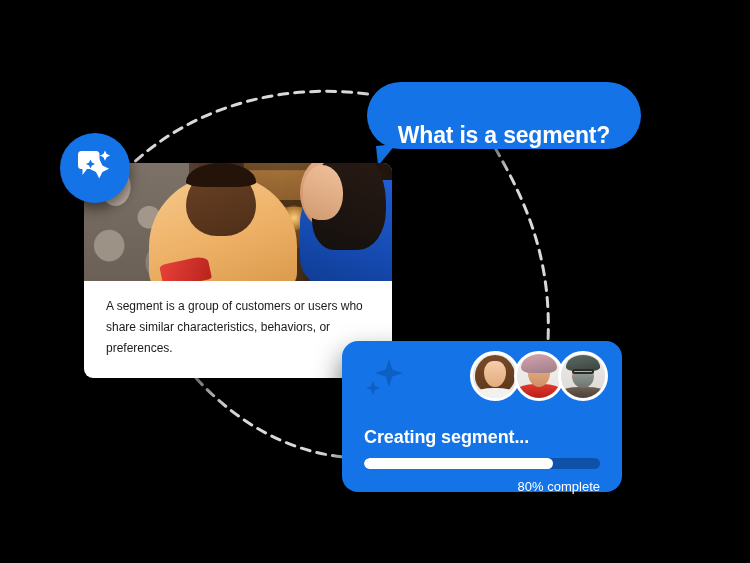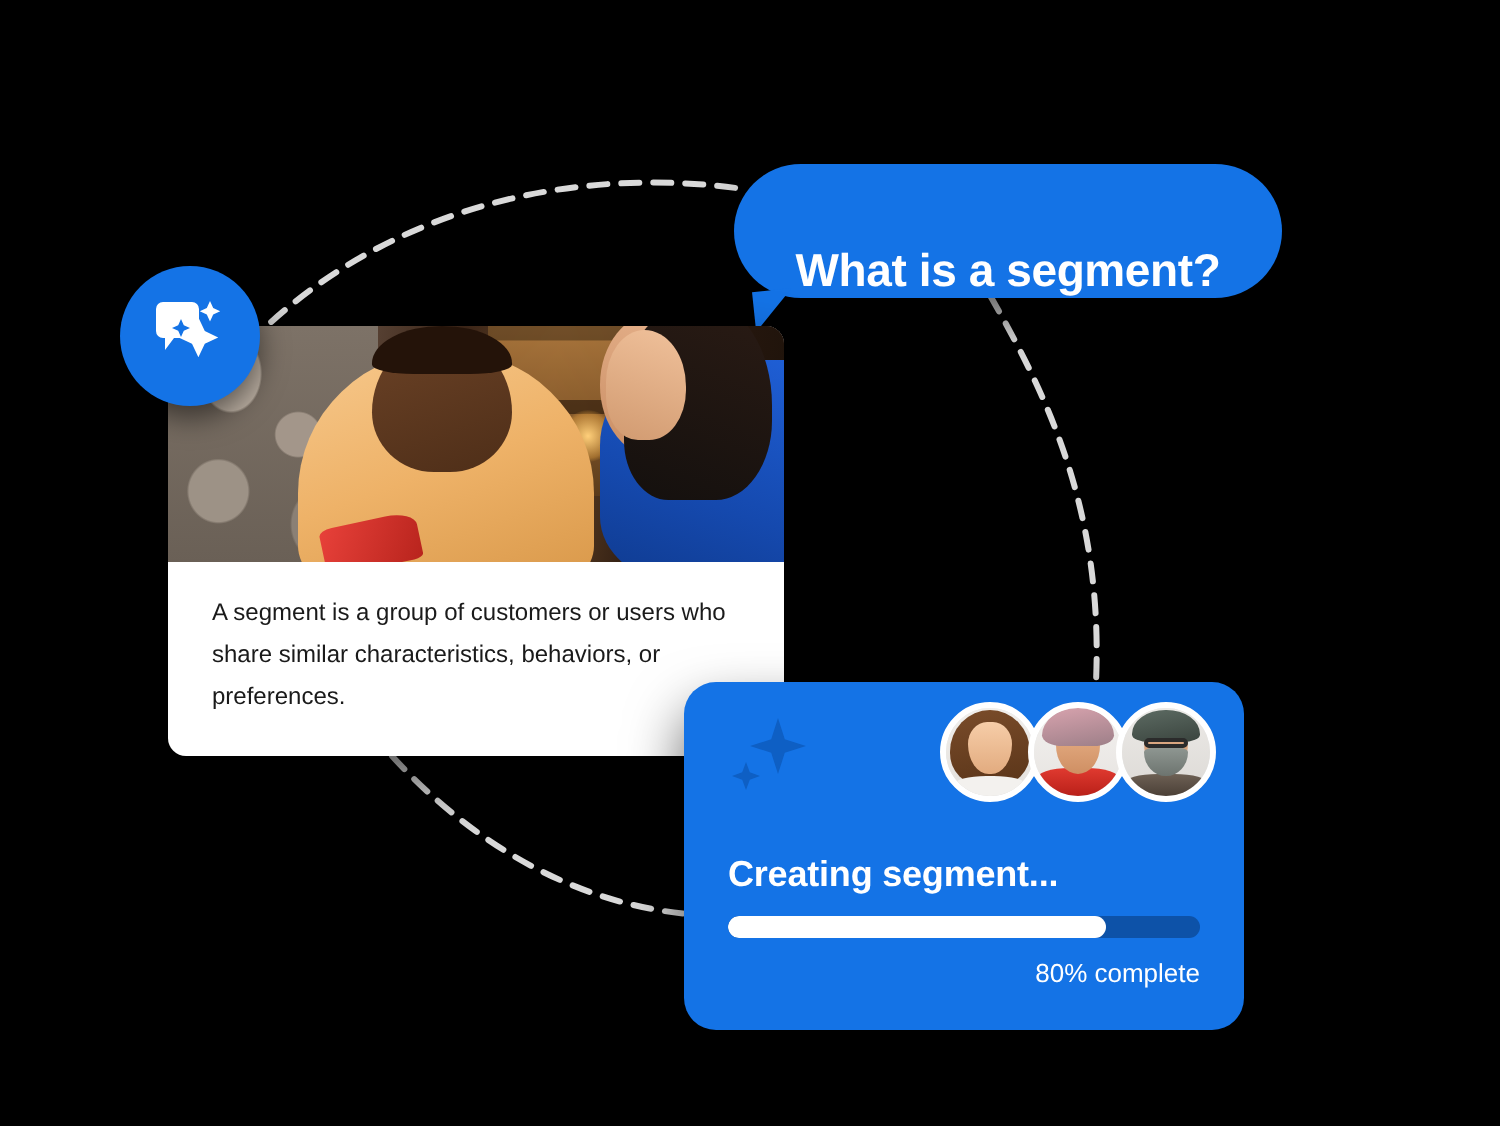--- a/index.html
+++ b/index.html
@@ -195,21 +195,21 @@
     align-items: center;
     justify-content: center;
   }
 
   
   .progress-card {
     position: absolute;
     left: 342px;
     top: 341px;
     width: 280px;
-    height: 174px;
+    height: 151px;
     background: #1473E6;
     border-radius: 16px;
     box-shadow: 0 14px 28px rgba(0,0,0,0.6);
     box-sizing: border-box;
     padding: 0;
   }
   .sparkles {
     position: absolute;
     left: 20px;
     top: 14px;

